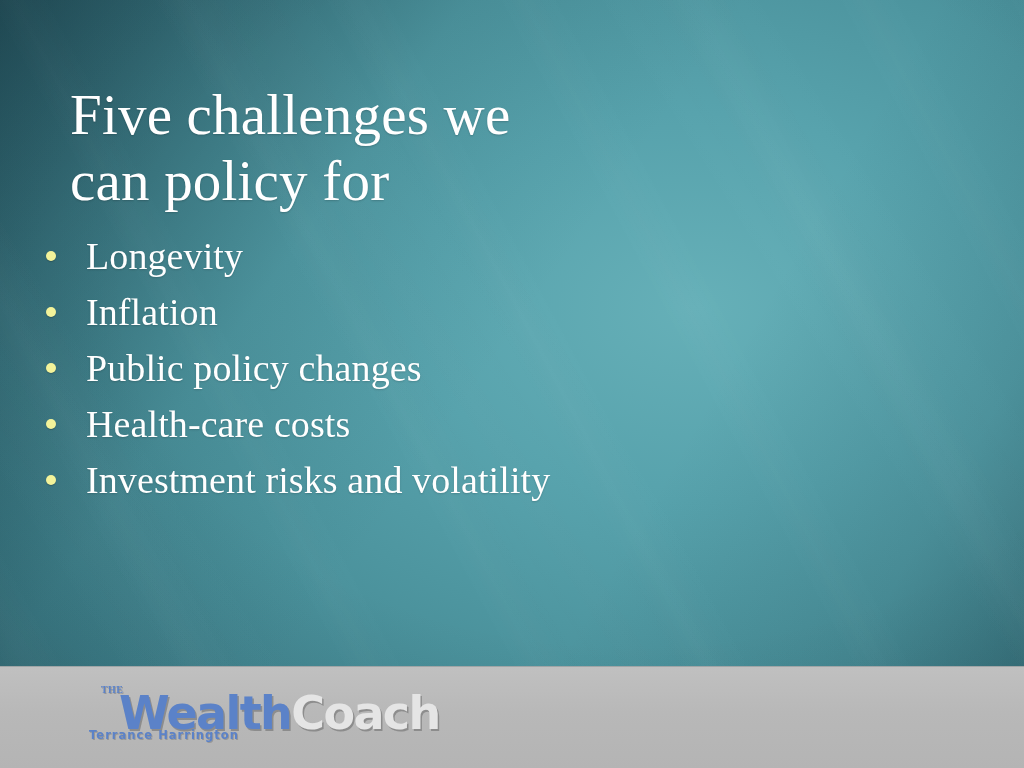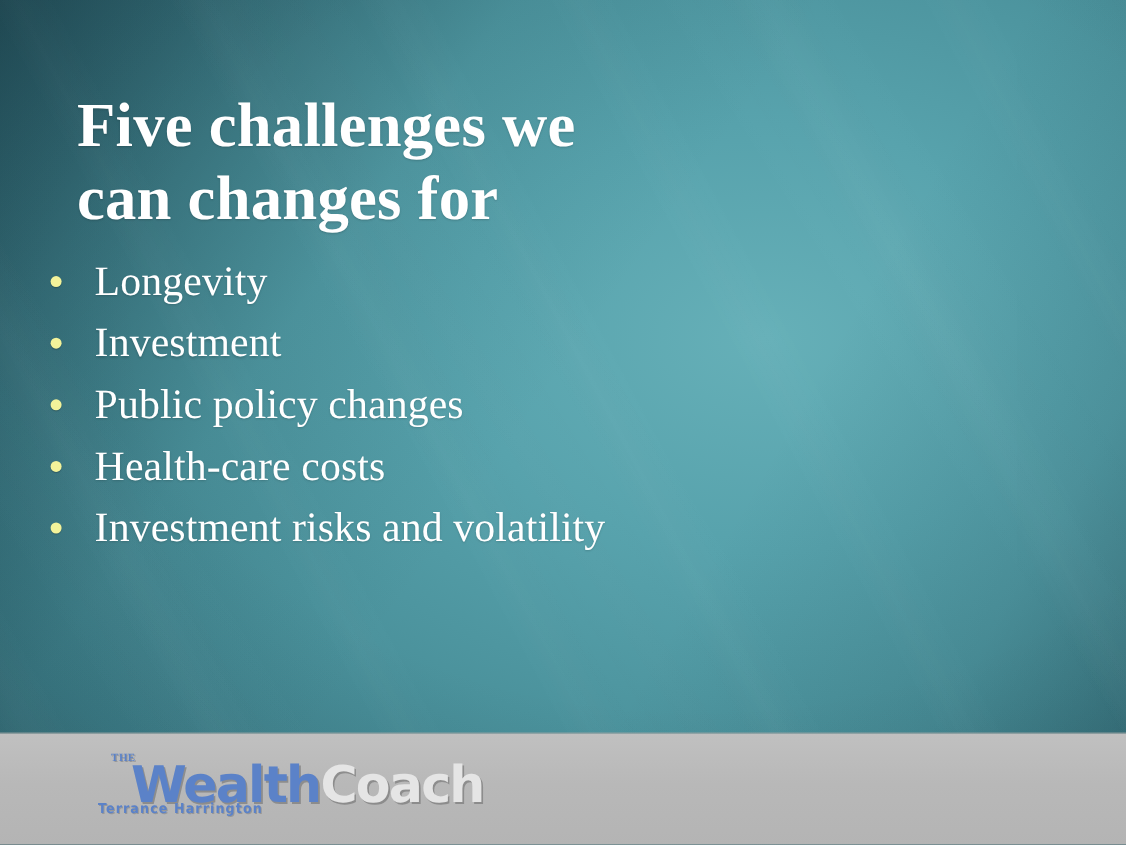--- a/index.html
+++ b/index.html
@@ -77,21 +77,21 @@
   
   .title {
     position: absolute;
     left: 70px;
     top: 44px;
     width: 700px;
     color: #ffffff;
     font-family: "Liberation Serif", serif;
     font-size: 57px;
     line-height: 66px;
-    font-weight: bold;
+    font-weight: normal;
     letter-spacing: 0.2px;
     text-shadow: 0 1px 2px rgba(0,0,0,0.18);
   }
   .title .tline { display: block; }
 
   
   .bullets {
     position: absolute;
     left: 34px;
     top: 228px;
@@ -190,31 +190,31 @@
 
 <div class="slide">
 
   <div class="bg-base"></div>
   <div class="bg-corner-dark"></div>
   <div class="bg-streaks"></div>
   <div class="bg-vignette"></div>
 
   <h1 class="title">
     <span class="tline">Five challenges we</span>
-    <span class="tline">can changes for</span>
+    <span class="tline">can policy for</span>
   </h1>
 
   <ul class="bullets">
     <li class="bullet-item">
       <span class="bullet-dot"></span>
       <span class="bullet-text">Longevity</span>
     </li>
     <li class="bullet-item">
       <span class="bullet-dot"></span>
-      <span class="bullet-text">Investment</span>
+      <span class="bullet-text">Inflation</span>
     </li>
     <li class="bullet-item">
       <span class="bullet-dot"></span>
       <span class="bullet-text">Public policy changes</span>
     </li>
     <li class="bullet-item">
       <span class="bullet-dot"></span>
       <span class="bullet-text">Health-care costs</span>
     </li>
     <li class="bullet-item">

